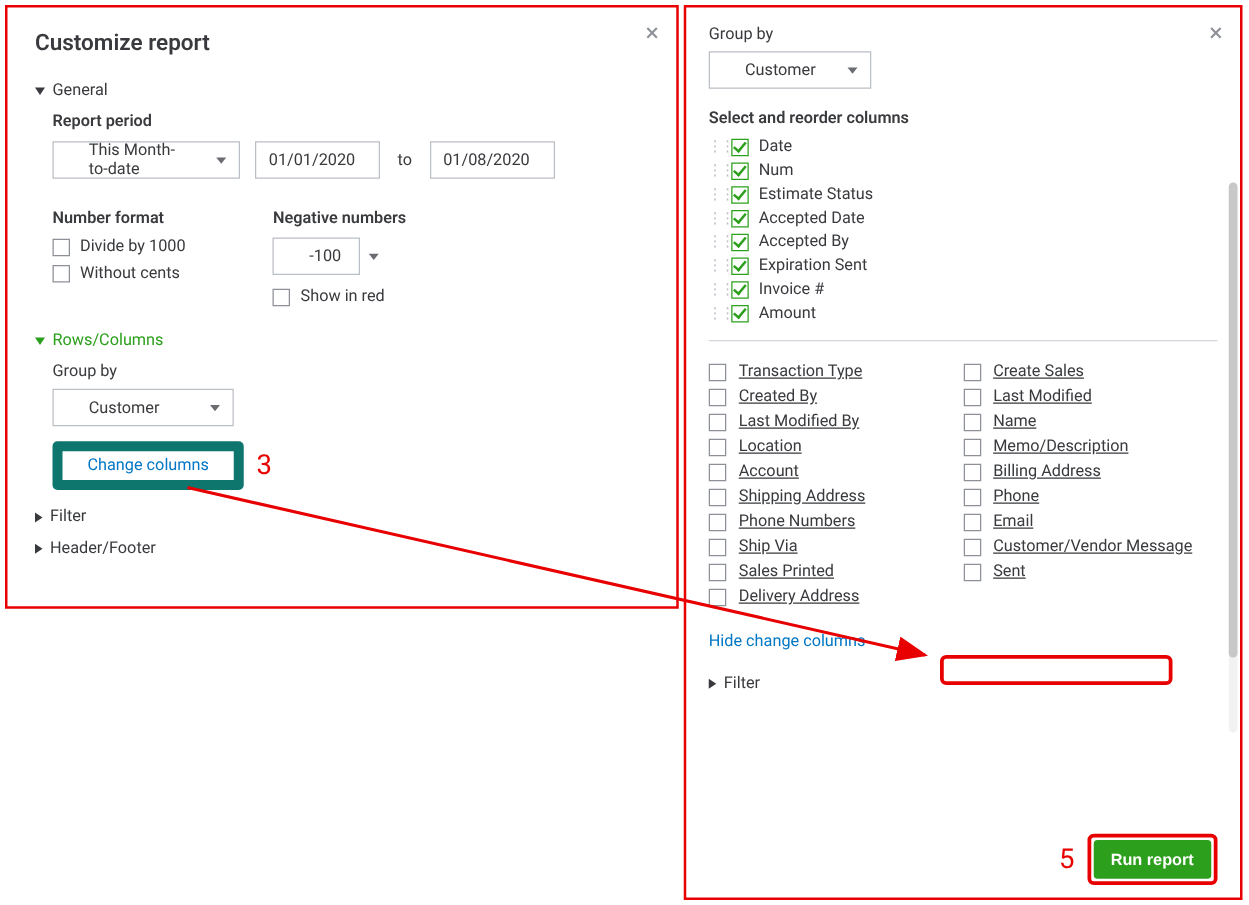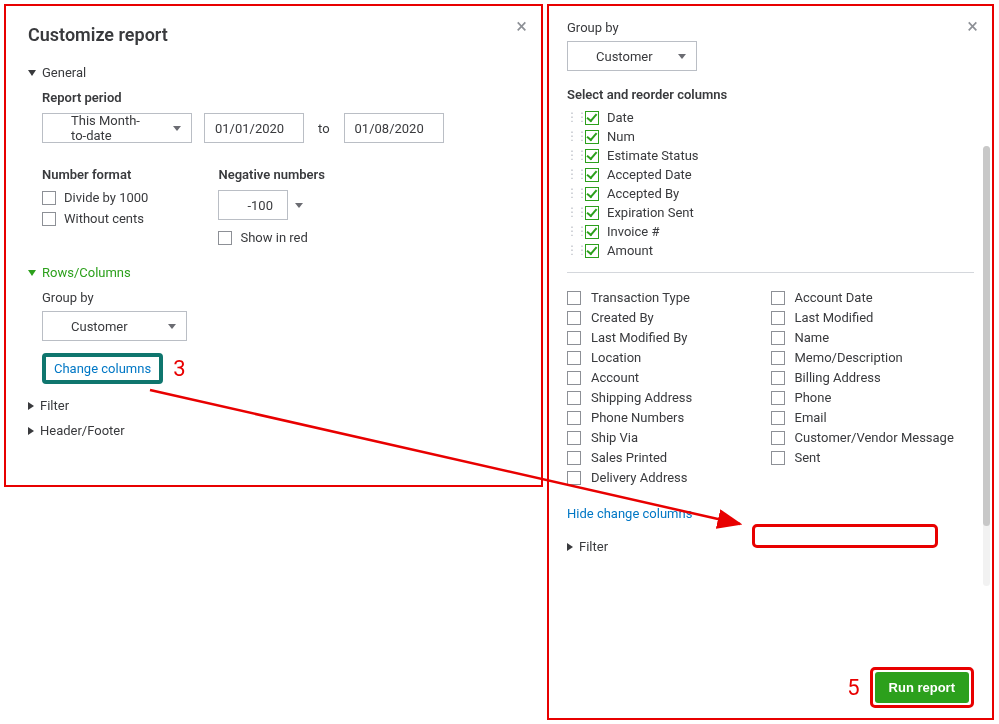--- a/index.html
+++ b/index.html
@@ -99,23 +99,23 @@
     border-left: 2px solid #2ca01c;
     border-bottom: 2px solid #2ca01c;
     transform: rotate(-50deg) translate(1px,-1px);
   }
   .link {
     color: #0077c5;
     cursor: pointer;
     font-size: 13px;
   }
   .change-cols-box {
-    border: 4px solid #0f766e;
+    border: 8px solid #0f766e;
     border-radius: 4px;
-    padding: 4px 8px;
+    padding: 4px 20px;
     display: inline-block;
   }
   .anno-num {
     color: #e80000;
     font-size: 22px;
     font-weight: 400;
   }
   .to-label { font-size: 13px; color: #393a3d; padding: 0 2px; }
 
   
@@ -138,20 +138,21 @@
     position: absolute;
     left: -1px; top: -1px;
   }
   hr.sep {
     border: none;
     border-top: 1px solid #d4d7dc;
     margin: 14px 0 12px 0;
   }
   .two-col {
     display: flex;
+    text-decoration: underline;
   }
   .two-col .col { flex: 1; }
   .unchk-item {
     display: flex; align-items: center; gap: 10px;
     margin: 5px 0;
     font-size: 13px;
     color: #393a3d;
     position: relative;
   }
   .highlight-box {
@@ -381,21 +382,21 @@
           <span>Sales Printed</span>
         </div>
         <div class="unchk-item">
           <span class="chk"></span>
           <span>Delivery Address</span>
         </div>
       </div>
     <div class="col" id="avail-right">
         <div class="unchk-item">
           <span class="chk"></span>
-          <span>Account Date</span>
+          <span>Create Sales</span>
         </div>
         <div class="unchk-item">
           <span class="chk"></span>
           <span>Last Modified</span>
         </div>
         <div class="unchk-item">
           <span class="chk"></span>
           <span>Name</span>
         </div>
         <div class="unchk-item">

